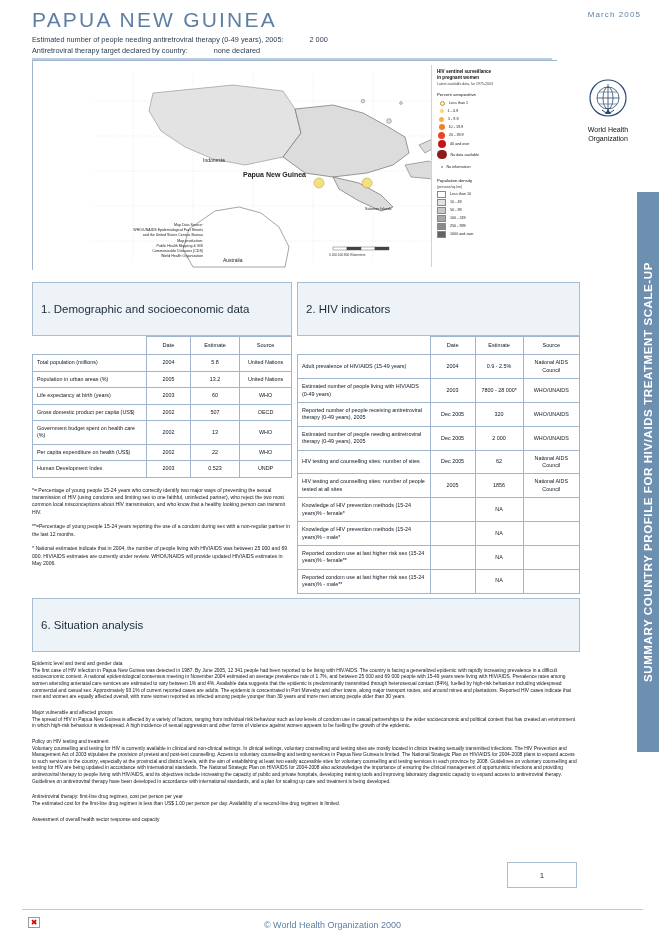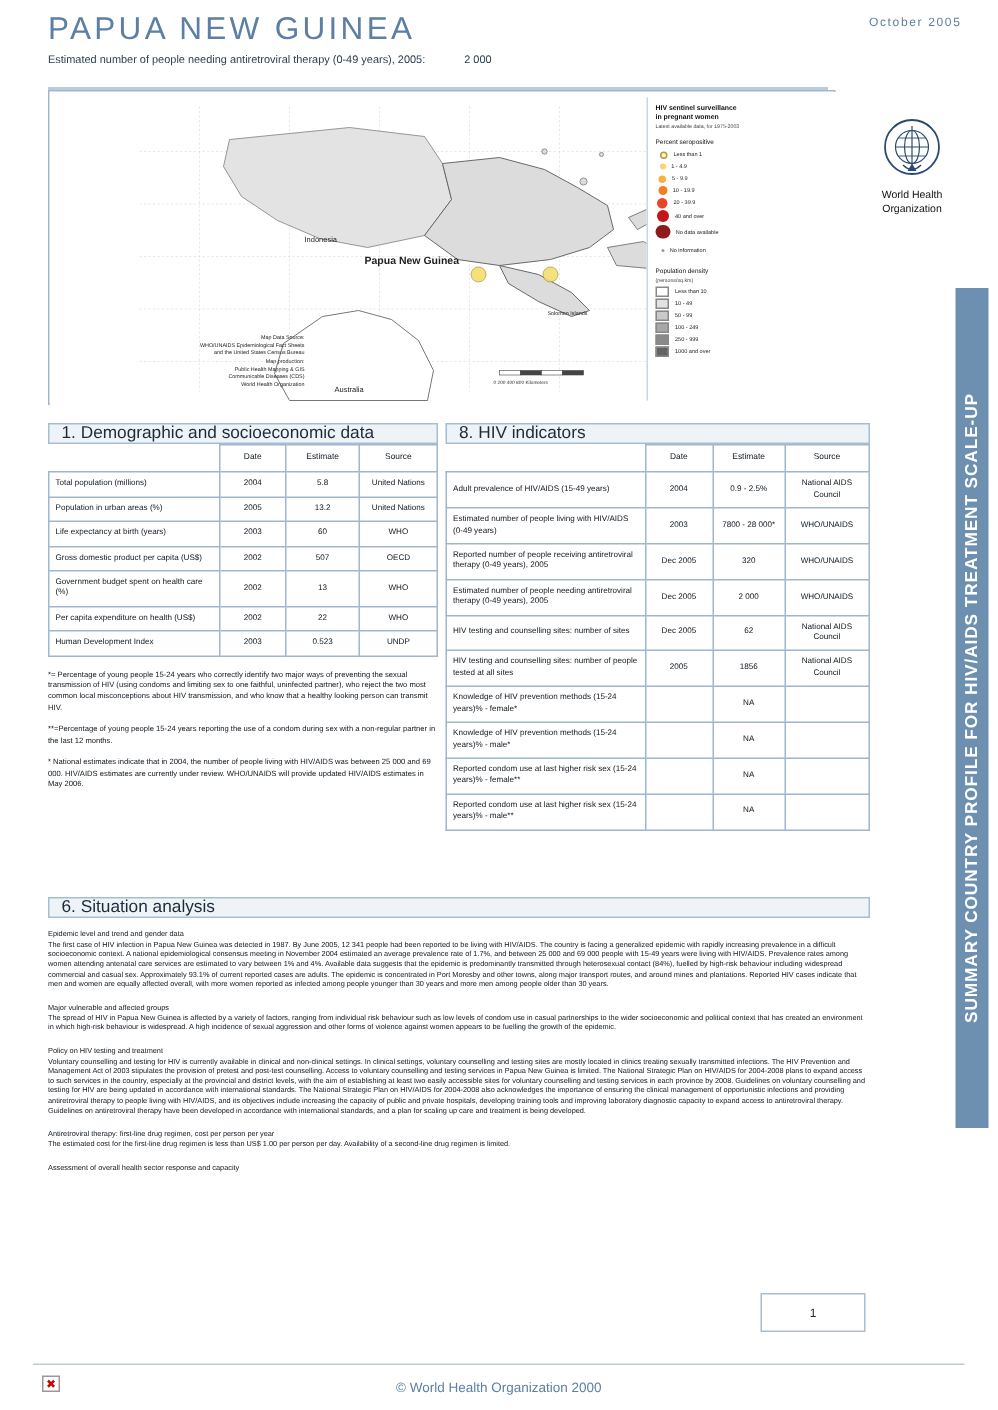--- a/index.html
+++ b/index.html
@@ -59,21 +59,21 @@
   .side-banner span{
     position:absolute;left:50%;top:50%;
     transform:translate(-50%,-50%) rotate(-90deg);
     transform-origin:center center;
     white-space:nowrap;font-size:11.5px;letter-spacing:0.6px;font-weight:bold;
   }
 
   
   .sec-hd{
     border:1px solid #a7bed2;background:#eef3f8;box-sizing:border-box;
-    font-size:11.5px;color:#1b2b3a;padding:0 8px;font-weight:400;
+    font-size:11.5px;color:#1b2b3a;padding:20px 8px;font-weight:400;
   }
   table.dt{border-collapse:collapse;width:100%;table-layout:fixed;}
   table.dt td,table.dt th{
     border:1px solid #9fb6cc;font-size:5.4px;color:#101820;
     padding:4px 4px;vertical-align:middle;line-height:7.4px;font-weight:normal;
   }
   table.dt th{text-align:center;font-size:5.6px;padding:5px 3px;}
   td.lbl{text-align:left;}
   td.ctr{text-align:center;}
   .nobord{border:none !important;}
@@ -106,26 +106,30 @@
   }
   .redx{color:#cc0000;font-size:8px;line-height:8px;}
   .map-label{position:absolute;font-family:"Liberation Sans",sans-serif;color:#222;}
 </style>
 </head>
 <body>
 
 <div class="page">
 
   <div class="hdr-title">PAPUA NEW GUINEA</div>
-  <div class="hdr-date">October 2005</div>
+  <div class="hdr-date">March 2005</div>
 
   <div class="hdr-lines">
     <div class="hdr-row">
       <span class="hdr-lbl">Estimated number of people needing antiretroviral therapy (0-49 years), 2005:</span>
       <span class="hdr-val">2 000</span>
+    </div>
+    <div class="hdr-row">
+      <span class="hdr-lbl">Antiretroviral therapy target declared by country:</span>
+      <span class="hdr-val">none declared</span>
     </div>
   </div>
   <div class="hdr-rule"></div>
 
   <div class="map-panel">
     <div class="map-canvas">
       <svg width="525" height="210" viewBox="0 0 525 210">
         <rect x="0" y="0" width="525" height="210" fill="#ffffff"></rect>
 
         <g stroke="#d8d8d8" stroke-width="0.4" stroke-dasharray="1.5,1.5">
@@ -342,21 +346,21 @@
       </table>
 
     <div class="notes">
       <p>*= Percentage of young people 15-24 years who correctly identify two major ways of preventing the sexual transmission of HIV (using condoms and limiting sex to one faithful, uninfected partner), who reject the two most common local misconceptions about HIV transmission, and who know that a healthy looking person can transmit HIV.</p>
       <p>**=Percentage of young people 15-24 years reporting the use of a condom during sex with a non-regular partner in the last 12 months.</p>
       <p>* National estimates indicate that in 2004, the number of people living with HIV/AIDS was between 25 000 and 69 000. HIV/AIDS estimates are currently under review. WHO/UNAIDS will provide updated HIV/AIDS estimates in May 2006.</p>
     </div>
   </div>
 
   <div class="panel-right">
-    <div class="sec-hd">8. HIV indicators</div>
+    <div class="sec-hd">2. HIV indicators</div>
     <table class="dt">
       <colgroup>
           <col style="width:47%">
           <col style="width:16%">
           <col style="width:17%">
           <col style="width:20%">
         </colgroup>
       <tbody>
           <tr>
         <th class="nobord"></th>

